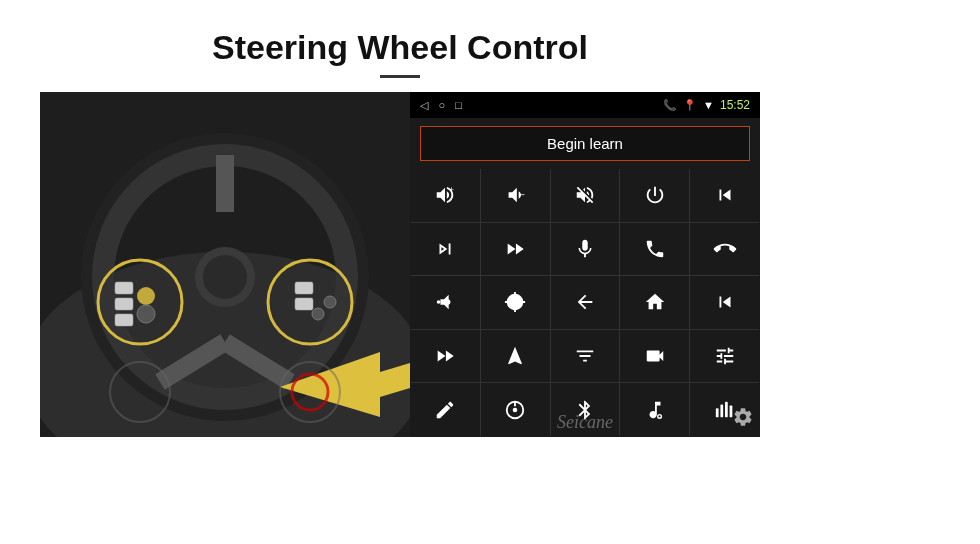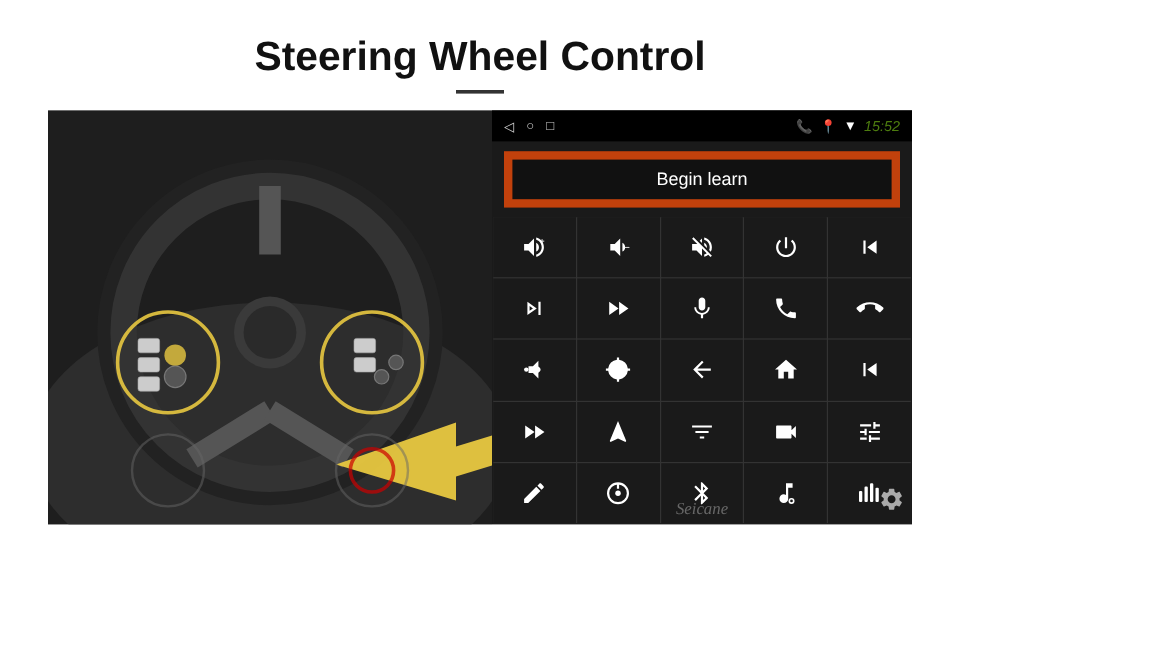--- a/index.html
+++ b/index.html
@@ -105,21 +105,21 @@
 
     
     .begin-learn-row {
       padding: 8px 10px;
       background: #1a1a1a;
     }
 
     .begin-learn-btn {
       width: 100%;
       background: #111;
-      border: 7px solid #c2410c;
+      border: 1px solid #c2410c;
       color: #fff;
       font-size: 15px;
       padding: 8px;
       text-align: center;
       cursor: pointer;
       display: block;
     }
 
     
     .controls-grid {
@@ -148,21 +148,21 @@
       height: 22px;
       fill: #fff;
     }
 
     
     .seicane-watermark {
       position: absolute;
       bottom: 4px;
       left: 50%;
       transform: translateX(-50%);
-      font-size: 14px;
+      font-size: 18px;
       font-style: italic;
       color: rgba(180,180,180,0.5);
       font-family: Georgia, serif;
       pointer-events: none;
     }
 
     
     .gear-corner {
       position: absolute;
       bottom: 4px;
@@ -231,21 +231,21 @@
       <div class="status-bar">
         <div class="status-bar-left">
           <span class="nav-icon">◁</span>
           <span class="nav-icon">○</span>
           <span class="nav-icon">□</span>
         </div>
         <div class="status-bar-right">
           <span style="font-size:11px;">📞</span>
           <span style="font-size:11px;">📍</span>
           <span style="font-size:11px;">▼</span>
-          <span style="font-size:12px;color:#4d7c0f;font-style:italic;">15:52</span>
+          <span style="font-size:12px;color:#bef264;">15:52</span>
         </div>
       </div>
 
       <div class="begin-learn-row">
         <button class="begin-learn-btn">Begin learn</button>
       </div>
 
       <div class="controls-grid">
 
         <div class="ctrl-btn">

